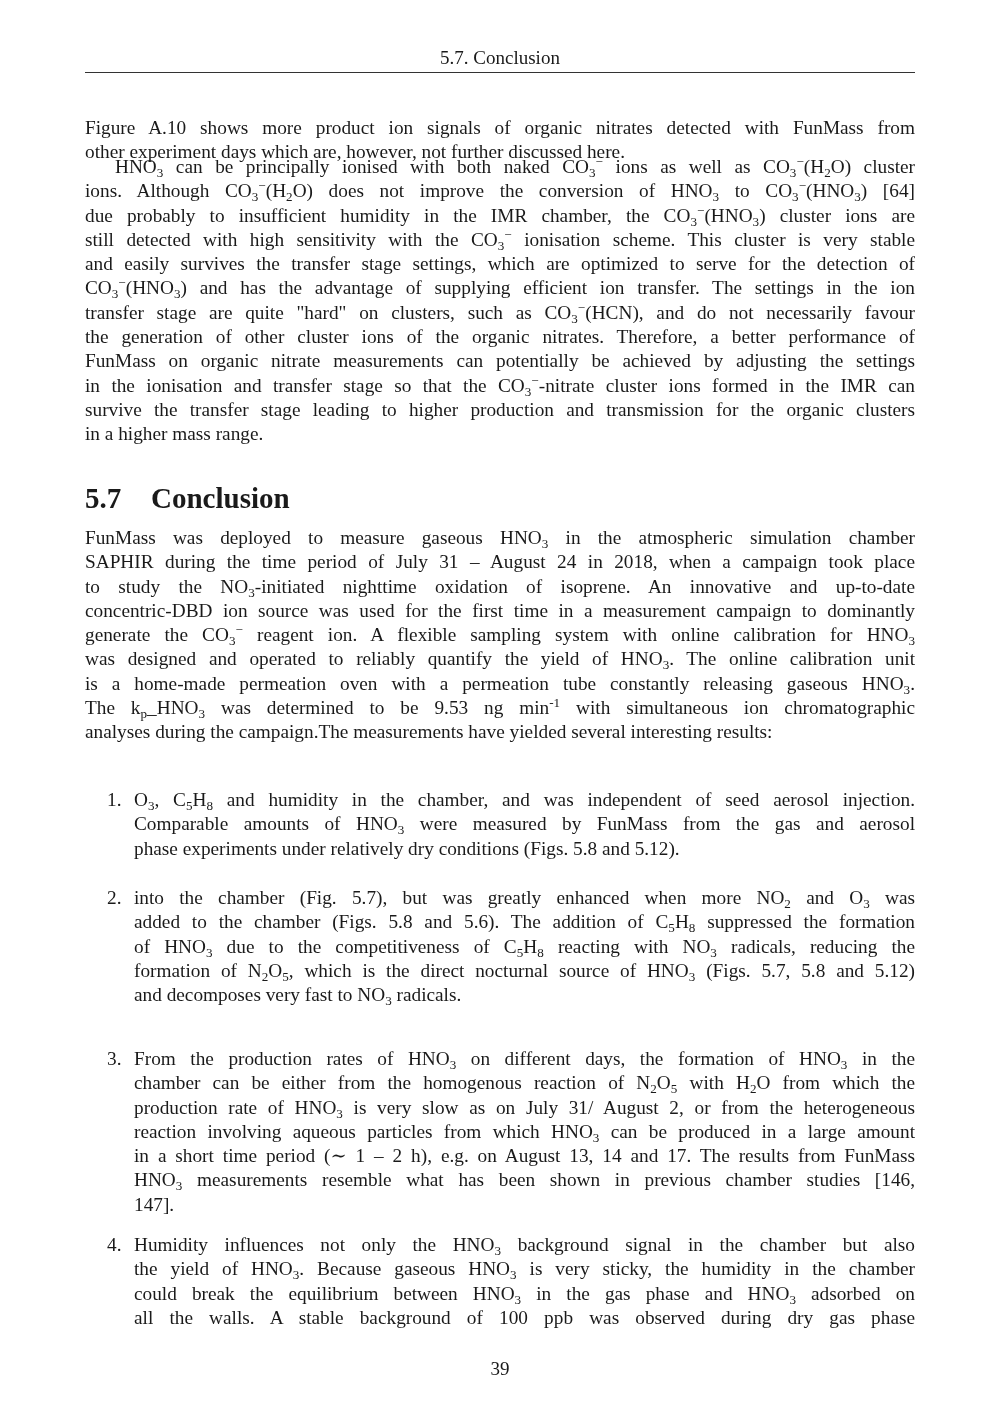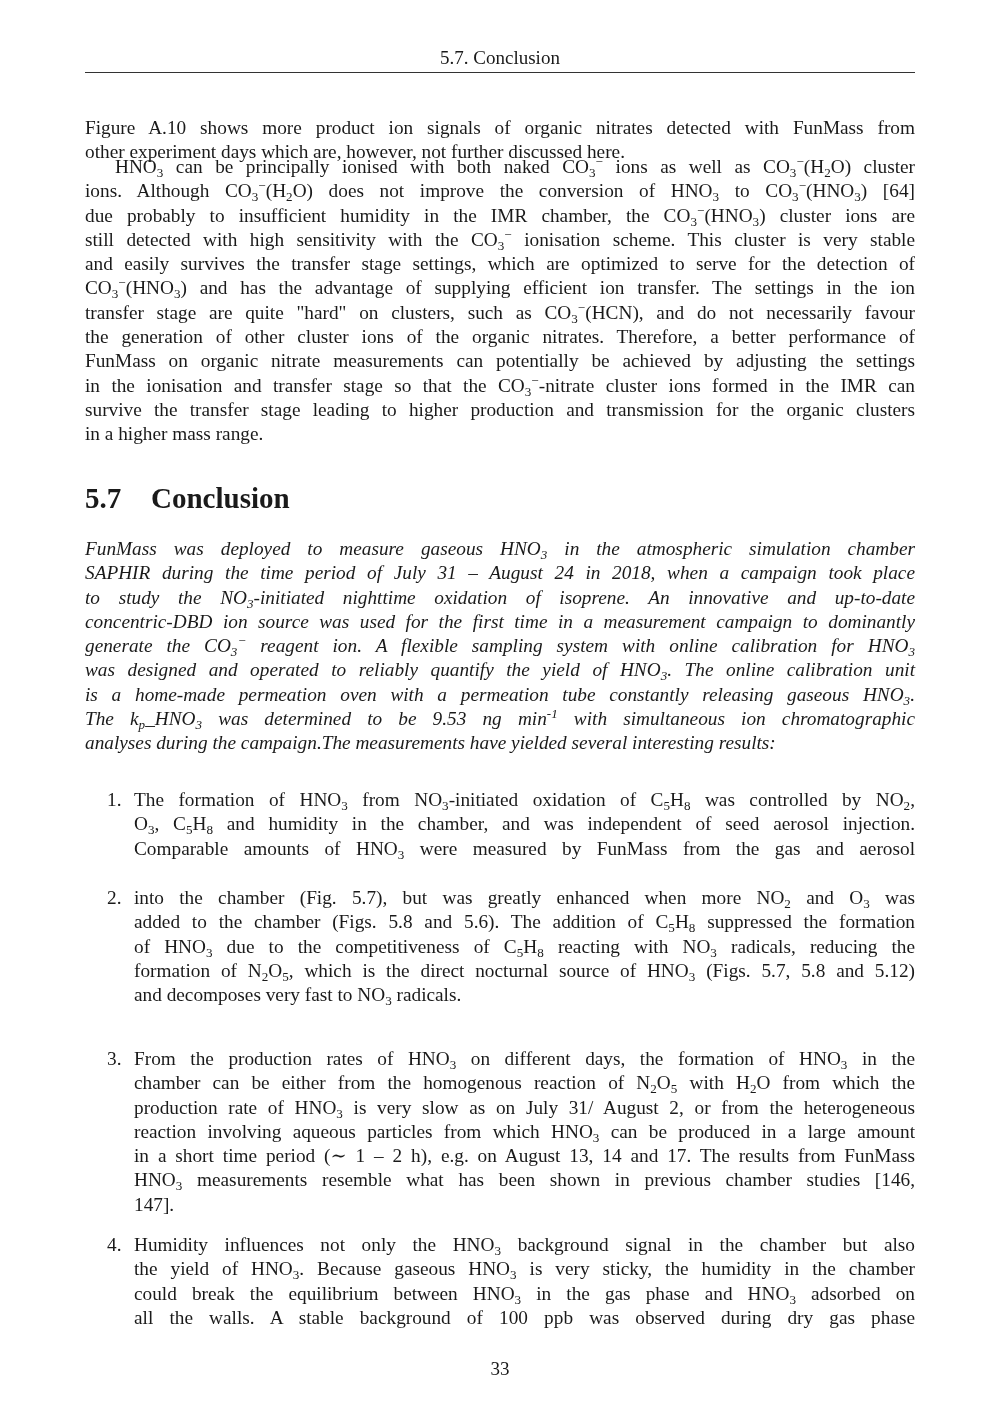--- a/index.html
+++ b/index.html
@@ -44,38 +44,38 @@
     <span class="line">FunMass on organic nitrate measurements can potentially be achieved by adjusting the settings</span>
     <span class="line">in the ionisation and transfer stage so that the CO<sub>3</sub><sup>−</sup>-nitrate cluster ions formed in the IMR can</span>
     <span class="line">survive the transfer stage leading to higher production and transmission for the organic clusters</span>
     <span class="line last">in a higher mass range.</span>
   </div>
 
 <div class="section-title">
   <span class="num">5.7</span><span>Conclusion</span>
 </div>
 
-<div class="body" id="conclusion-p" style="top:537px;font-style:italic;">
+<div class="body" id="conclusion-p" style="top:526px;">
     <span class="line">FunMass was deployed to measure gaseous HNO<sub>3</sub> in the atmospheric simulation chamber</span>
     <span class="line">SAPHIR during the time period of July 31 – August 24 in 2018, when a campaign took place</span>
     <span class="line">to study the NO<sub>3</sub>-initiated nighttime oxidation of isoprene.  An innovative and up-to-date</span>
     <span class="line">concentric-DBD ion source was used for the first time in a measurement campaign to dominantly</span>
     <span class="line">generate the CO<sub>3</sub><sup>−</sup> reagent ion. A flexible sampling system with online calibration for HNO<sub>3</sub></span>
     <span class="line">was designed and operated to reliably quantify the yield of HNO<sub>3</sub>. The online calibration unit</span>
     <span class="line">is a home-made permeation oven with a permeation tube constantly releasing gaseous HNO<sub>3</sub>.</span>
     <span class="line">The k<sub>p</sub>_HNO<sub>3</sub> was determined to be 9.53 ng min<sup>-1</sup> with simultaneous ion chromatographic</span>
     <span class="line last">analyses during the campaign.The measurements have yielded several interesting results:</span>
   </div>
 
 <div class="list-item" id="li-0" style="top:788px;">
     <span class="marker">1.</span>
     <div class="content">
-      <span class="line">The formation of HNO<sub>3</sub> from NO<sub>3</sub>-initiated oxidation of C<sub>5</sub>H<sub>8</sub> was controlled by NO<sub>2</sub>,</span>
       <span class="line">O<sub>3</sub>, C<sub>5</sub>H<sub>8</sub> and humidity in the chamber, and was independent of seed aerosol injection.</span>
       <span class="line">Comparable amounts of HNO<sub>3</sub> were measured by FunMass from the gas and aerosol</span>
+      <span class="line last">phase experiments under relatively dry conditions (Figs. 5.8 and 5.12).</span>
     </div>
   </div>
 <div class="list-item" id="li-1" style="top:886px;">
     <span class="marker">2.</span>
     <div class="content">
       <span class="line">into the chamber (Fig.  5.7), but was greatly enhanced when more NO<sub>2</sub> and O<sub>3</sub> was</span>
       <span class="line">added to the chamber (Figs. 5.8 and 5.6). The addition of C<sub>5</sub>H<sub>8</sub> suppressed the formation</span>
       <span class="line">of HNO<sub>3</sub> due to the competitiveness of C<sub>5</sub>H<sub>8</sub> reacting with NO<sub>3</sub> radicals, reducing the</span>
       <span class="line">formation of N<sub>2</sub>O<sub>5</sub>, which is the direct nocturnal source of HNO<sub>3</sub> (Figs. 5.7, 5.8 and 5.12)</span>
       <span class="line last">and decomposes very fast to NO<sub>3</sub> radicals.</span>
@@ -96,13 +96,13 @@
 <div class="list-item" id="li-3" style="top:1233px;">
     <span class="marker">4.</span>
     <div class="content">
       <span class="line">Humidity influences not only the HNO<sub>3</sub> background signal in the chamber but also</span>
       <span class="line">the yield of HNO<sub>3</sub>. Because gaseous HNO<sub>3</sub> is very sticky, the humidity in the chamber</span>
       <span class="line">could break the equilibrium between HNO<sub>3</sub> in the gas phase and HNO<sub>3</sub> adsorbed on</span>
       <span class="line">all the walls.  A stable background of  100 ppb was observed during dry gas phase</span>
     </div>
   </div>
 
-<div class="page-number">33</div>
+<div class="page-number">39</div>
 
 </body></html>

